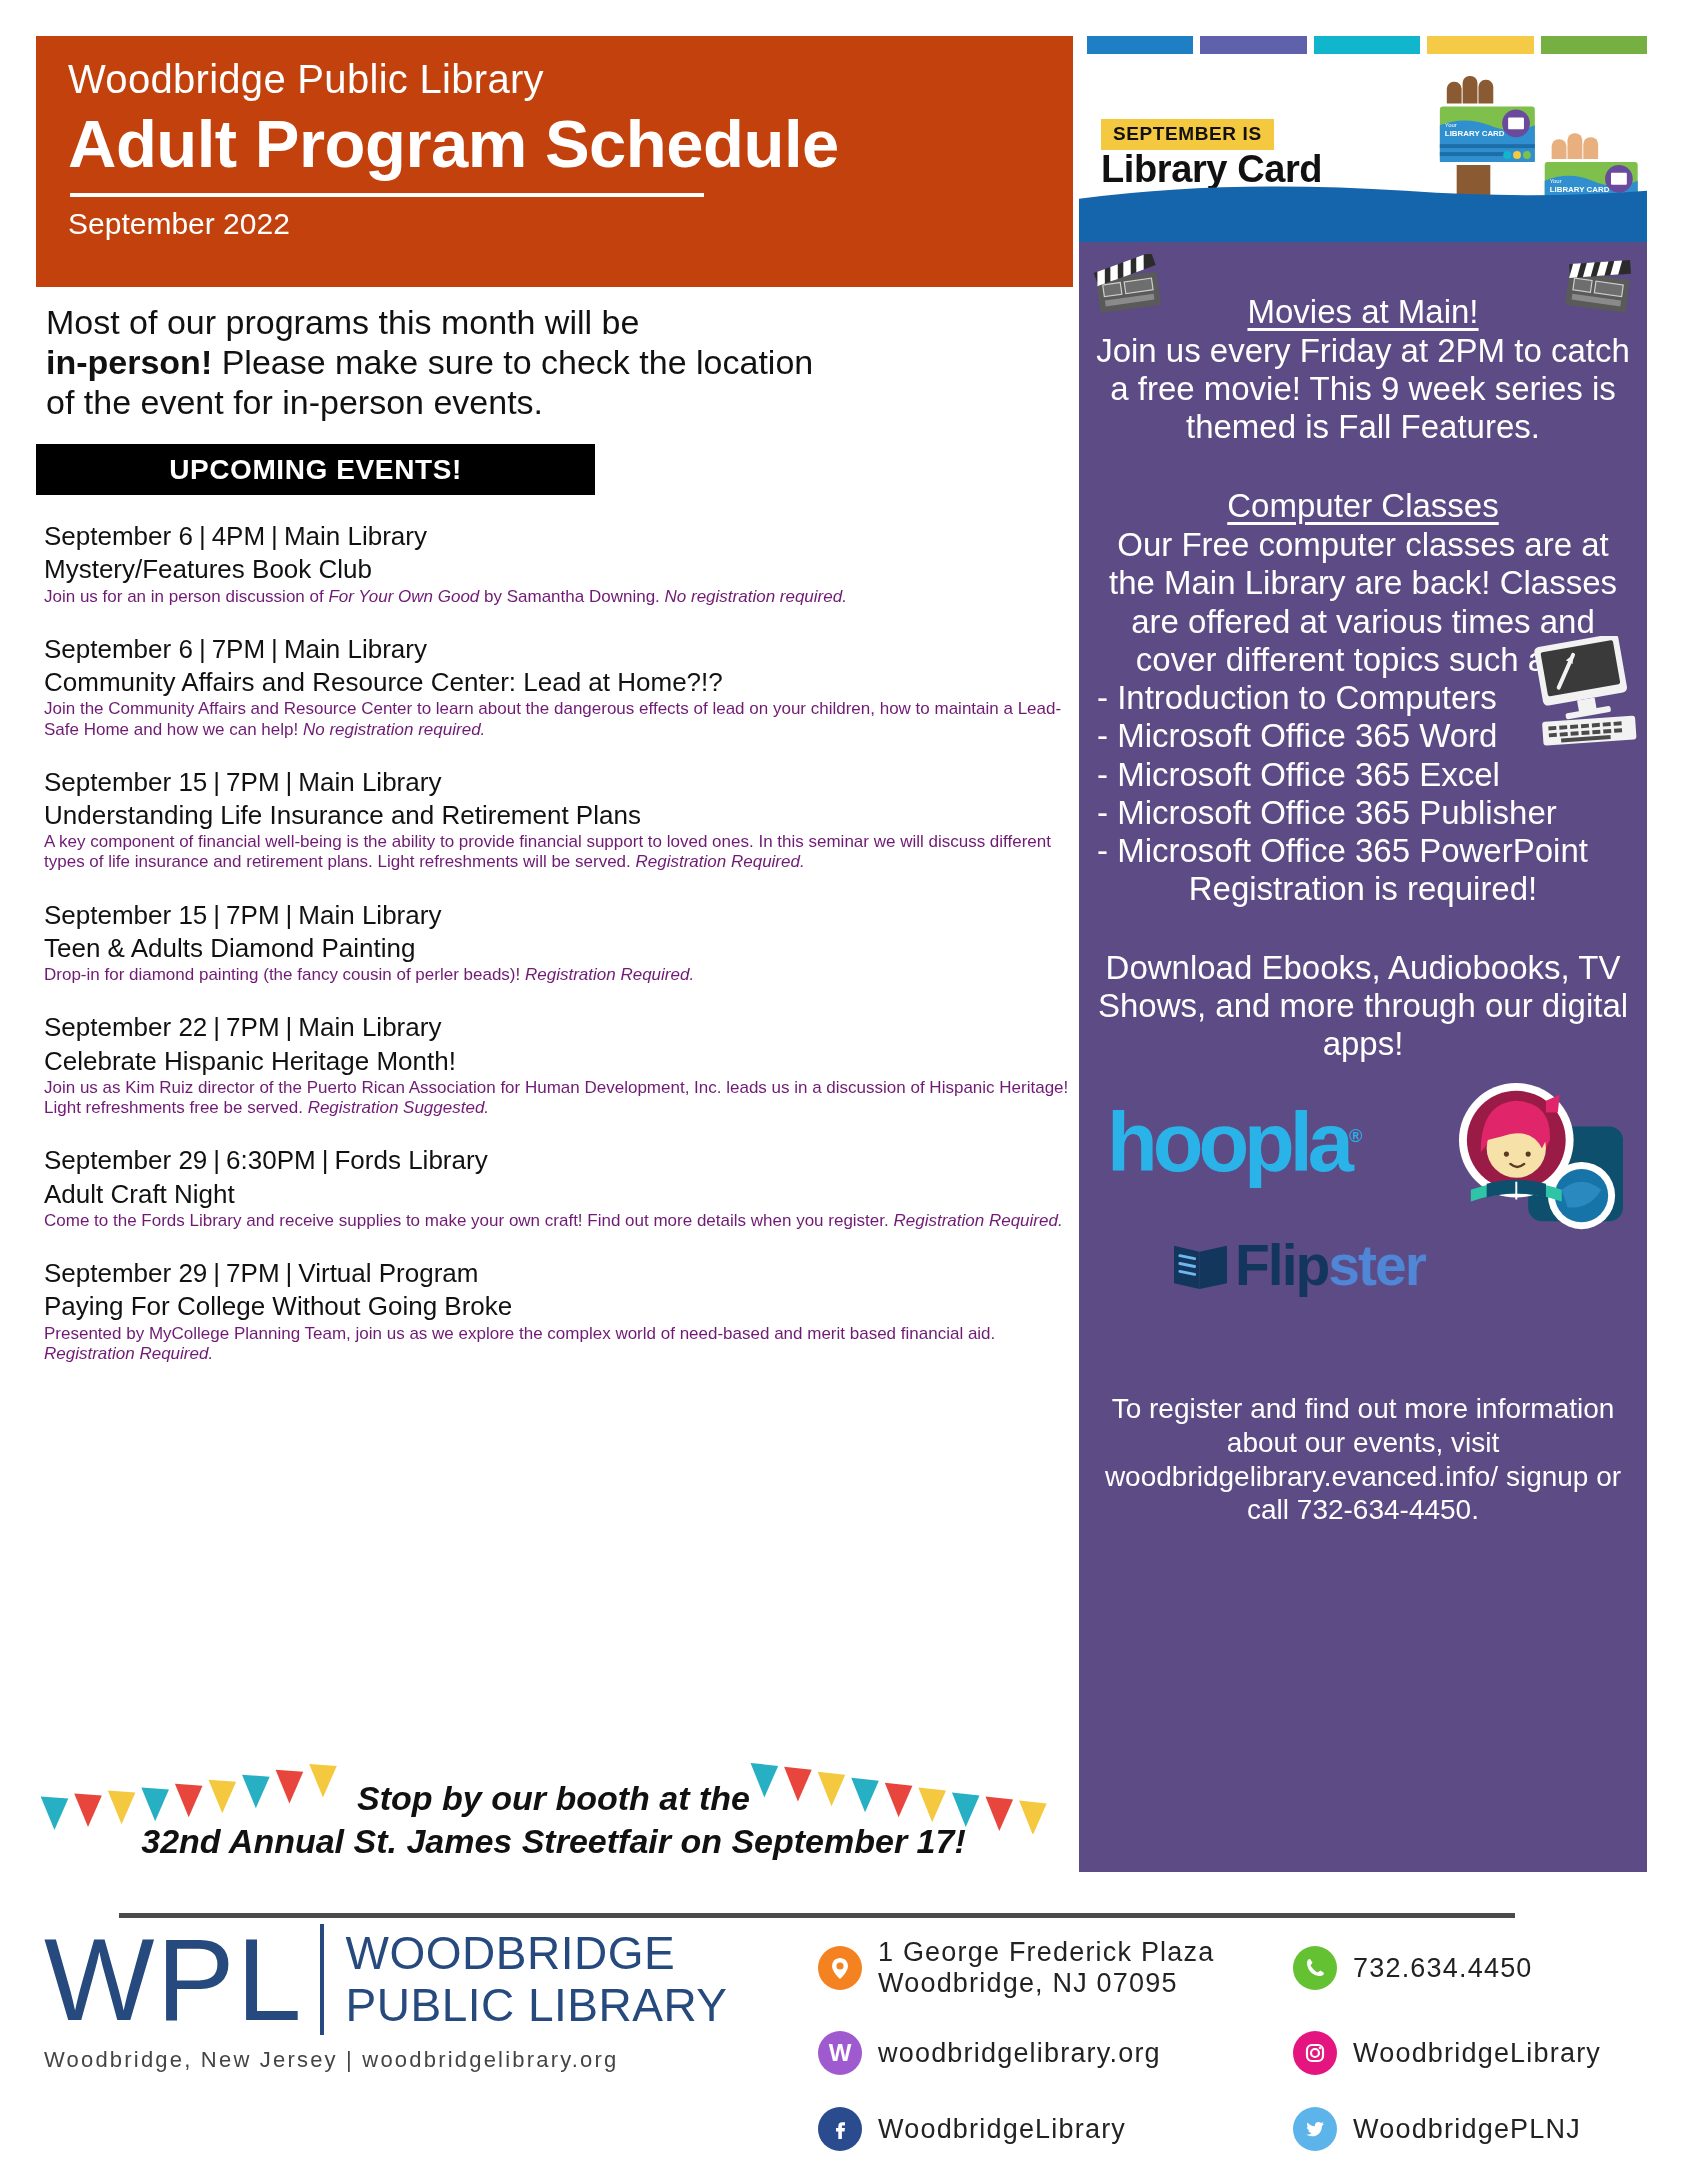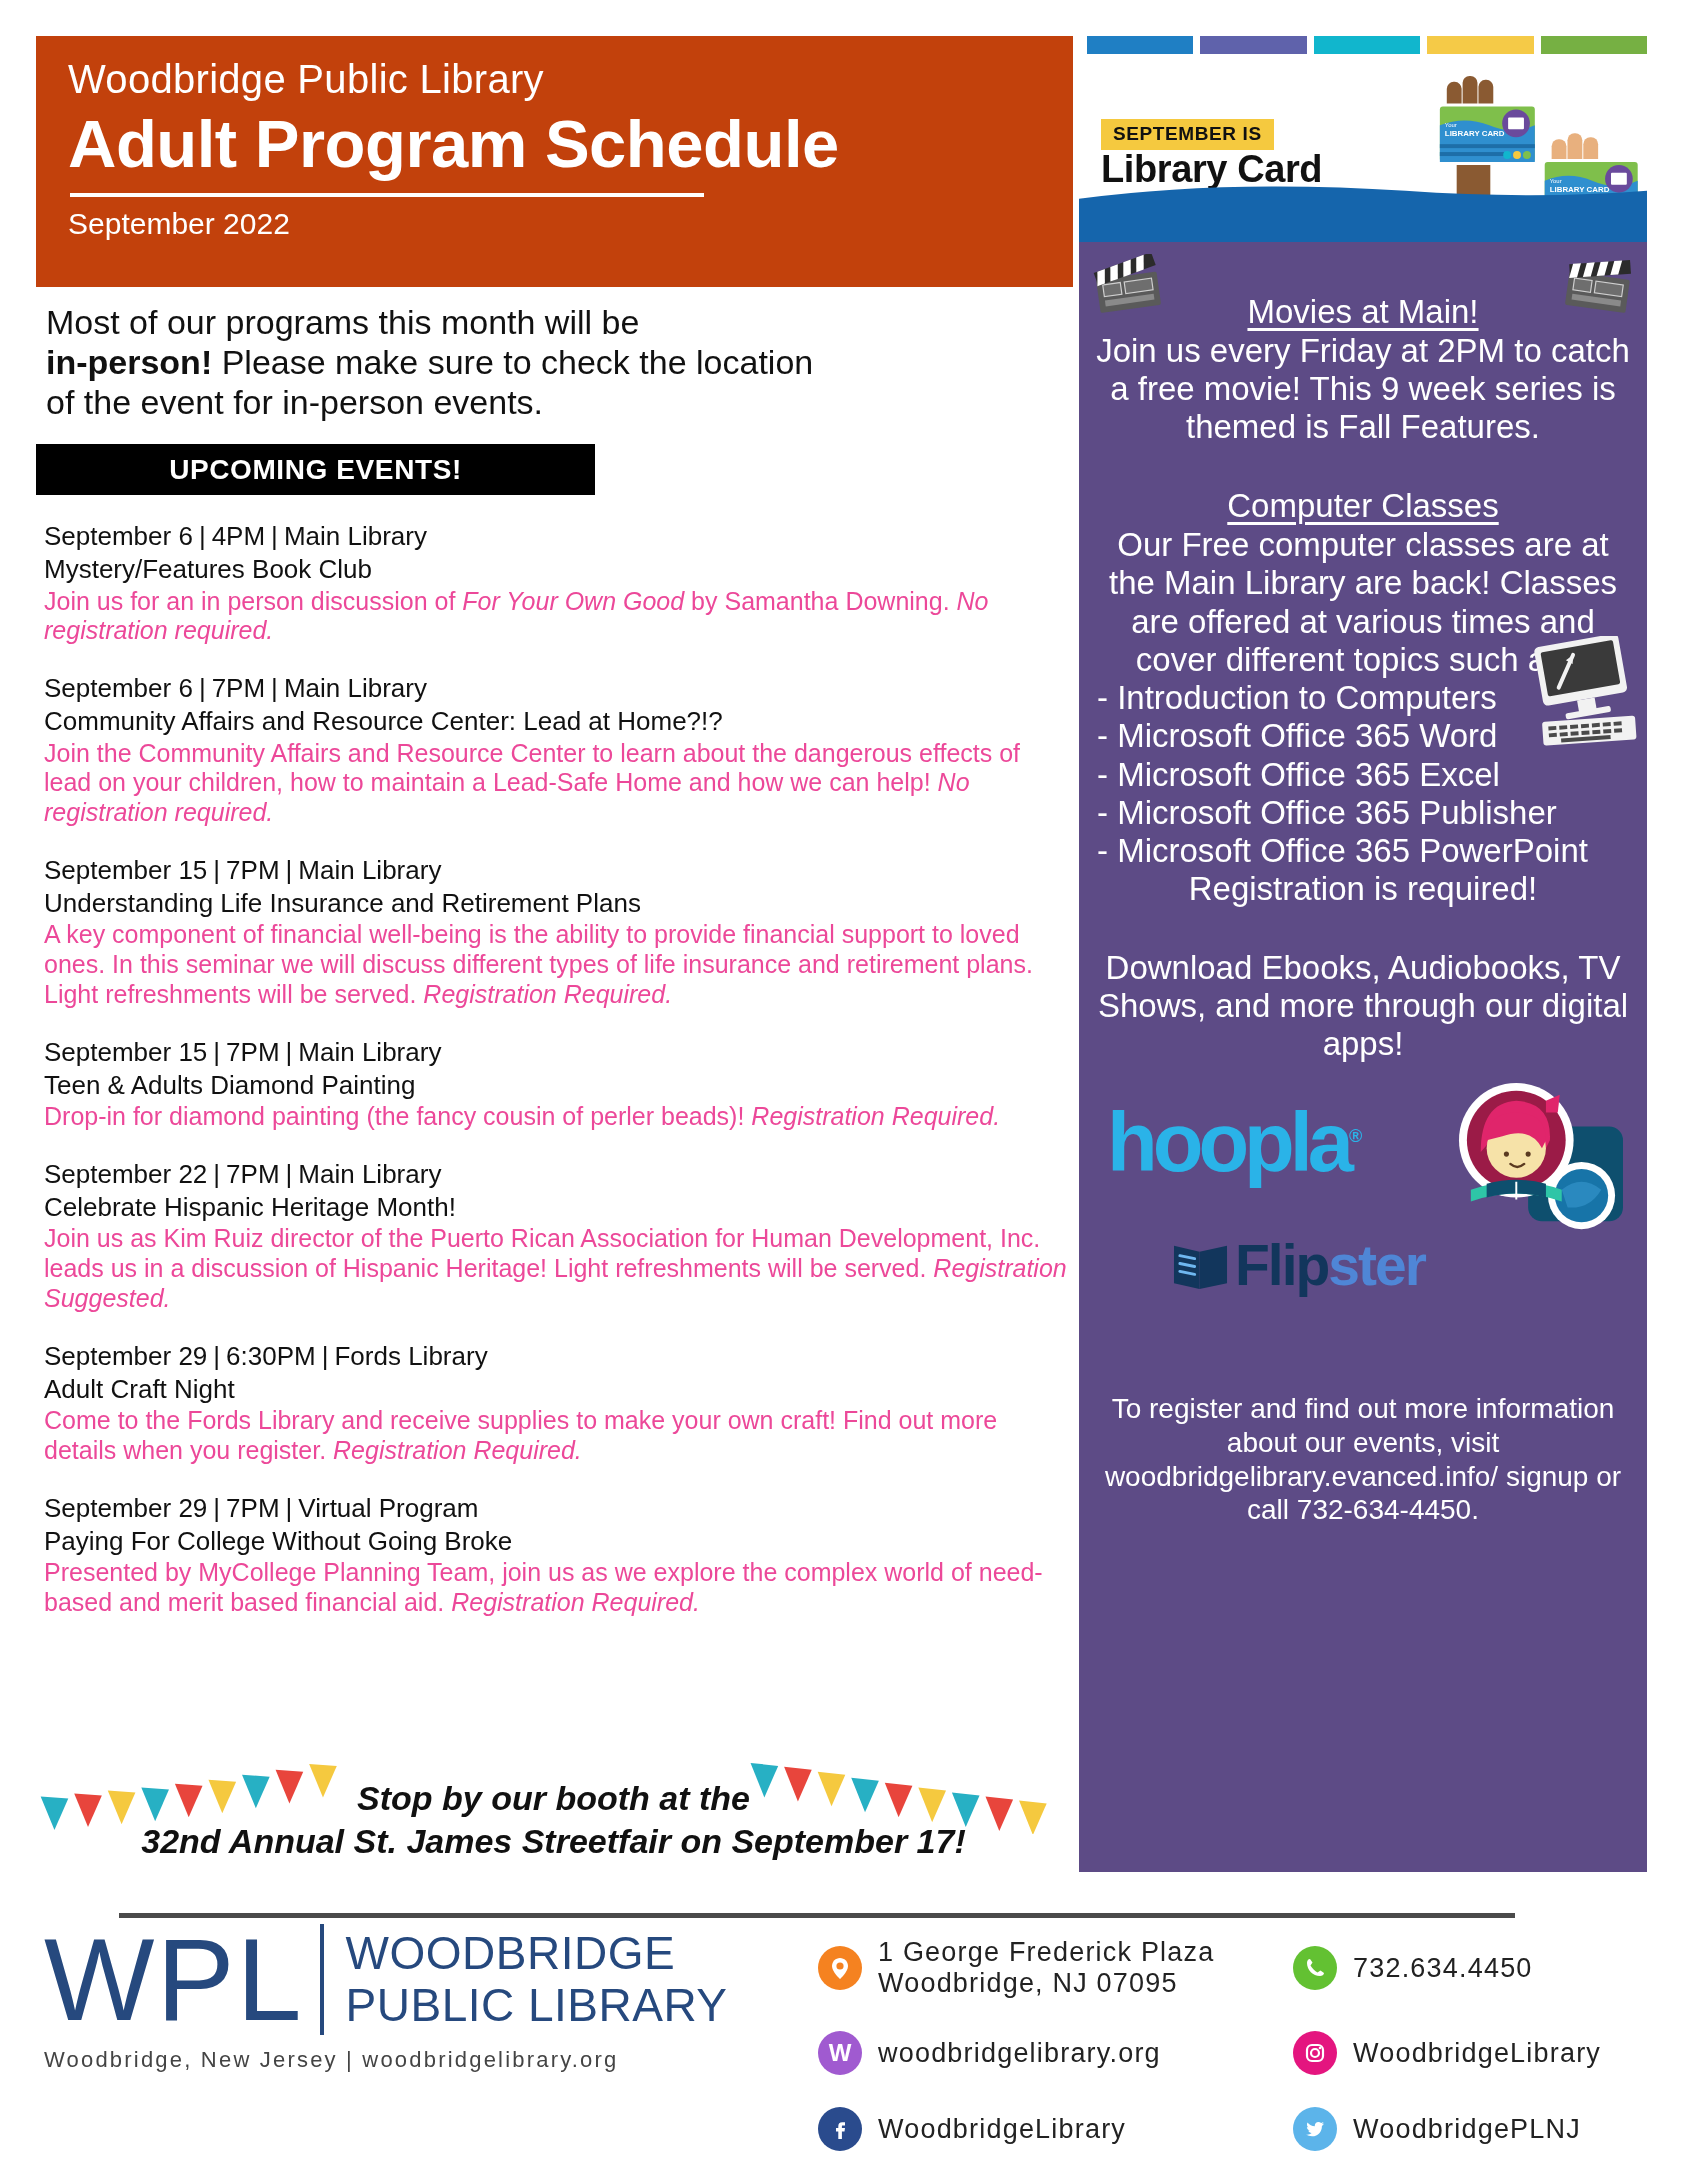--- a/index.html
+++ b/index.html
@@ -48,21 +48,21 @@
   }
   .events-banner span {
     color: #fff; font-size: 28px; font-weight: 700; letter-spacing: 0.6px;
   }
 
   .events { position: absolute; left: 44px; top: 520px; width: 1030px; }
   .event { margin-bottom: 26px; }
   .ev-meta { font-size: 26px; color: #111; line-height: 1.28; }
   .ev-meta .pipe { padding: 0 6px; }
   .ev-title { font-size: 26px; color: #111; line-height: 1.28; }
-  .ev-desc { font-size: 25px; color: #ec4899; line-height: 1.19; }
+  .ev-desc { font-size: 17px; color: #701a75; line-height: 1.19; }
   .ev-desc i { font-style: italic; }
 
   
   .streetfair {
     position: absolute; left: 36px; top: 1757px; width: 1035px; height: 109px;
   }
   .sf-text {
     position: absolute; left: 0; top: 20px; width: 1035px;
     text-align: center; font-size: 34px; font-weight: 700; color: #111;
     line-height: 1.25;
@@ -201,21 +201,21 @@
           <div class="ev-desc"><span>A key component of financial well-being is the ability to provide financial support to loved ones. In this seminar we will discuss different types of life insurance and retirement plans. Light refreshments will be served. </span><i>Registration Required.</i></div>
         </div>
         <div class="event">
           <div class="ev-meta"><span>September 15</span><span class="pipe">|</span><span>7PM</span><span class="pipe">|</span><span>Main Library</span></div>
           <div class="ev-title">Teen &amp; Adults Diamond Painting</div>
           <div class="ev-desc"><span>Drop-in for diamond painting (the fancy cousin of perler beads)! </span><i>Registration Required.</i></div>
         </div>
         <div class="event">
           <div class="ev-meta"><span>September 22</span><span class="pipe">|</span><span>7PM</span><span class="pipe">|</span><span>Main Library</span></div>
           <div class="ev-title">Celebrate Hispanic Heritage Month!</div>
-          <div class="ev-desc"><span>Join us as Kim Ruiz director of the Puerto Rican Association for Human Development, Inc. leads us in a discussion of Hispanic Heritage! Light refreshments will be served. </span><i>Registration Suggested.</i></div>
+          <div class="ev-desc"><span>Join us as Kim Ruiz director of the Puerto Rican Association for Human Development, Inc. leads us in a discussion of Hispanic Heritage! Light refreshments free be served. </span><i>Registration Suggested.</i></div>
         </div>
         <div class="event">
           <div class="ev-meta"><span>September 29</span><span class="pipe">|</span><span>6:30PM</span><span class="pipe">|</span><span>Fords Library</span></div>
           <div class="ev-title">Adult Craft Night</div>
           <div class="ev-desc"><span>Come to the Fords Library and receive supplies to make your own craft! Find out more details when you register. </span><i>Registration Required.</i></div>
         </div>
         <div class="event">
           <div class="ev-meta"><span>September 29</span><span class="pipe">|</span><span>7PM</span><span class="pipe">|</span><span>Virtual Program</span></div>
           <div class="ev-title">Paying For College Without Going Broke</div>
           <div class="ev-desc"><span>Presented by MyCollege Planning Team, join us as we explore the complex world of need-based and merit based financial aid. </span><i>Registration Required.</i></div>

